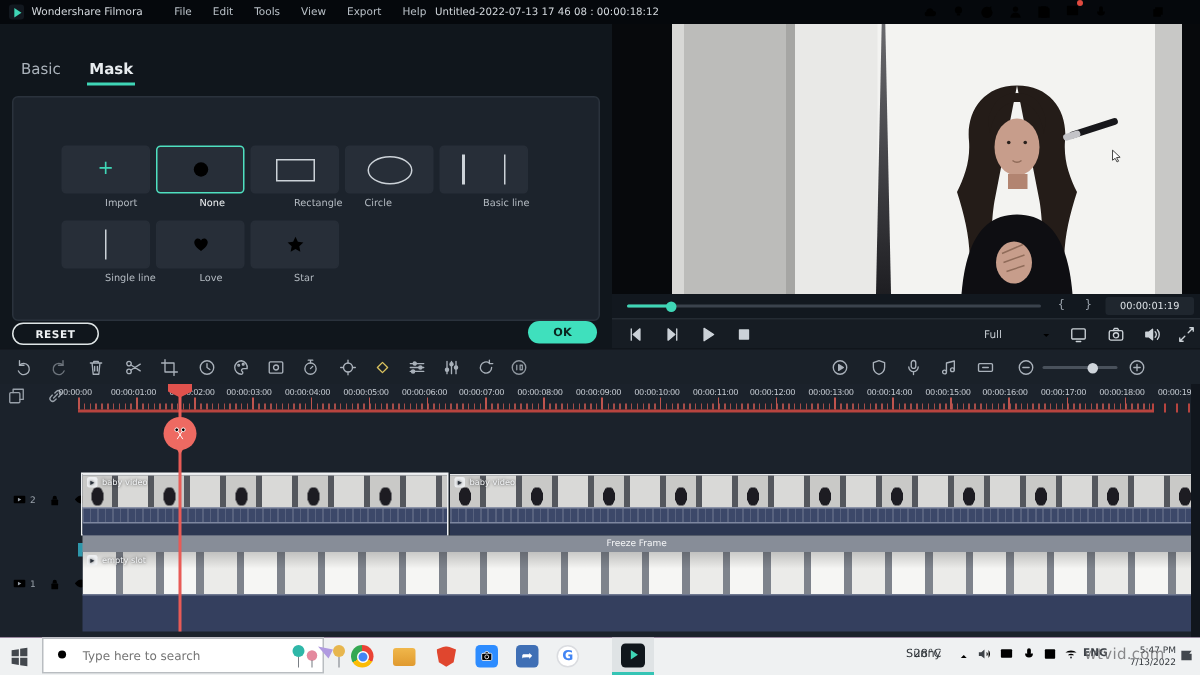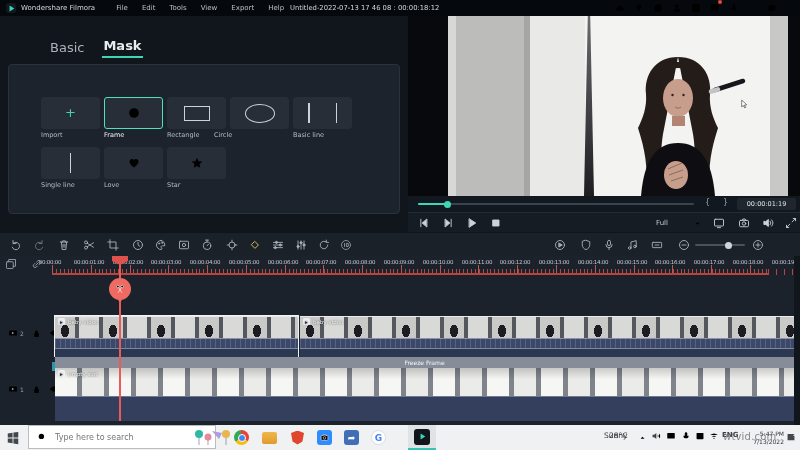--- a/index.html
+++ b/index.html
@@ -14,26 +14,26 @@
   #logo{width:10px;height:10px;margin:0 5px 0 6px;border-radius:2px;background:#12181f;display:flex;align-items:center;justify-content:center;color:#3fd6b6;}
   .menu-item{margin:0 7px;color:#b9c0c7;cursor:default;}
   #tb-title{position:absolute;left:290px;width:220px;text-align:left;color:#d3d8dd;font-size:6.8px;}
   #tb-icons{position:absolute;right:4px;top:0;height:16px;display:flex;align-items:center;gap:9px;color:#aeb6bf;}
   .reddot{position:absolute;right:-2px;top:-2px;width:4px;height:4px;border-radius:50%;background:#e04a3f;}
 
   
   #leftcol{left:0;top:16px;width:408px;height:216px;background:#10161c;}
   #tabbar{position:absolute;left:0;top:0;width:408px;height:22px;display:flex;align-items:center;padding-left:10px;gap:21px;font-size:8px;background:#141a21;}
   .tab{color:#9aa2ab;padding:4px 1px;} .tab.active{color:#3fd6b6;border-bottom:2px solid #3fd6b6;font-weight:bold;}
-  #subtabs{position:absolute;left:0;top:22px;width:408px;height:20px;display:flex;align-items:flex-end;padding-left:13px;gap:17px;font-size:13px;margin-left:36px;}
+  #subtabs{position:absolute;left:0;top:22px;width:408px;height:20px;display:flex;align-items:flex-start;padding-left:13px;gap:17px;font-size:10px;}
   .subtab{color:#aab2ba;padding:3px 1px;} .subtab.active{color:#e8ecef;border-bottom:2px solid #3fd6b6;font-weight:bold;}
   #maskpanel{position:absolute;left:8px;top:48px;width:390px;height:148px;background:#1c232c;border:1px solid #2a323c;border-radius:4px;}
   .tile{position:absolute;width:57px;height:30px;background:#272e38;border:1px solid #272e38;border-radius:3px;display:flex;align-items:center;justify-content:center;color:#ccd2d8;}
   .tile.selected{border:1.5px solid #4fe0c0;}
-  .tlabel{position:absolute;font-size:6.5px;color:#b4bbc2;}
+  .tlabel{position:absolute;font-size:6.5px;color:#b4bbc2;margin-left:29px;}
   .shape-rect{width:24px;height:13px;border:1.2px solid #ccd2d8;}
   .shape-ellipse{width:28px;height:17px;border:1.2px solid #ccd2d8;border-radius:50%;}
   .vline{width:1.5px;height:20px;background:#ccd2d8;}
   #bottombar{position:absolute;left:0;top:196px;width:408px;height:20px;}
   #reset-btn{position:absolute;left:8px;top:3px;width:56px;height:13px;border:1px solid #dfe5e6;border-radius:8px;color:#eef1f3;font-size:7px;font-weight:bold;display:flex;align-items:center;justify-content:center;letter-spacing:.4px;}
   #ok-btn{position:absolute;right:10px;top:2px;width:46px;height:15px;background:#3fe0bd;border-radius:9px;color:#0a2620;font-size:7.5px;font-weight:bold;display:flex;align-items:center;justify-content:center;}
 
   
   #rightcol{left:408px;top:16px;width:392px;height:216px;background:#12181f;}
   #preview{position:absolute;left:0;top:0;width:392px;height:180px;background:#07090c;overflow:hidden;}
@@ -392,21 +392,21 @@
       <div class="tile" style="left:32px;top:32px;">
         <span style="color:#3fd6b6;font-size:13px;line-height:10px;">+</span>
       </div>
       <span class="tlabel" style="left:32px;top:66px;">Import</span>
 
       <div class="tile selected" style="left:95px;top:32px;">
         <svg class="ic14">
             <use href="#i-noslash"></use>
           </svg>
       </div>
-      <span class="tlabel" style="left:95px;top:66px;color:#eef1f3;">Frame</span>
+      <span class="tlabel" style="left:95px;top:66px;color:#eef1f3;">None</span>
 
       <div class="tile" style="left:158px;top:32px;">
         <span class="shape-rect"></span>
       </div>
       <span class="tlabel" style="left:158px;top:66px;">Rectangle</span>
 
       <div class="tile" style="left:221px;top:32px;">
         <span class="shape-ellipse"></span>
       </div>
       <span class="tlabel" style="left:205px;top:66px;">Circle</span>
@@ -430,20 +430,24 @@
       <span class="tlabel" style="left:95px;top:116px;">Love</span>
 
       <div class="tile" style="left:158px;top:82px;">
         <svg class="ic14">
             <use href="#i-star"></use>
           </svg>
       </div>
       <span class="tlabel" style="left:158px;top:116px;">Star</span>
     </div>
 
+    <div id="bottombar">
+      <div id="reset-btn">RESET</div>
+      <div id="ok-btn">OK</div>
+    </div>
   </div>
 
   <div id="rightcol" class="abs">
     <div id="preview">
       <div id="vframe">
         <div class="wallL"></div>
         <div class="wallM"></div>
         <div class="sliver"></div>
         <div class="wallRE"></div>
         <svg id="woman" viewBox="0 0 125 145">

